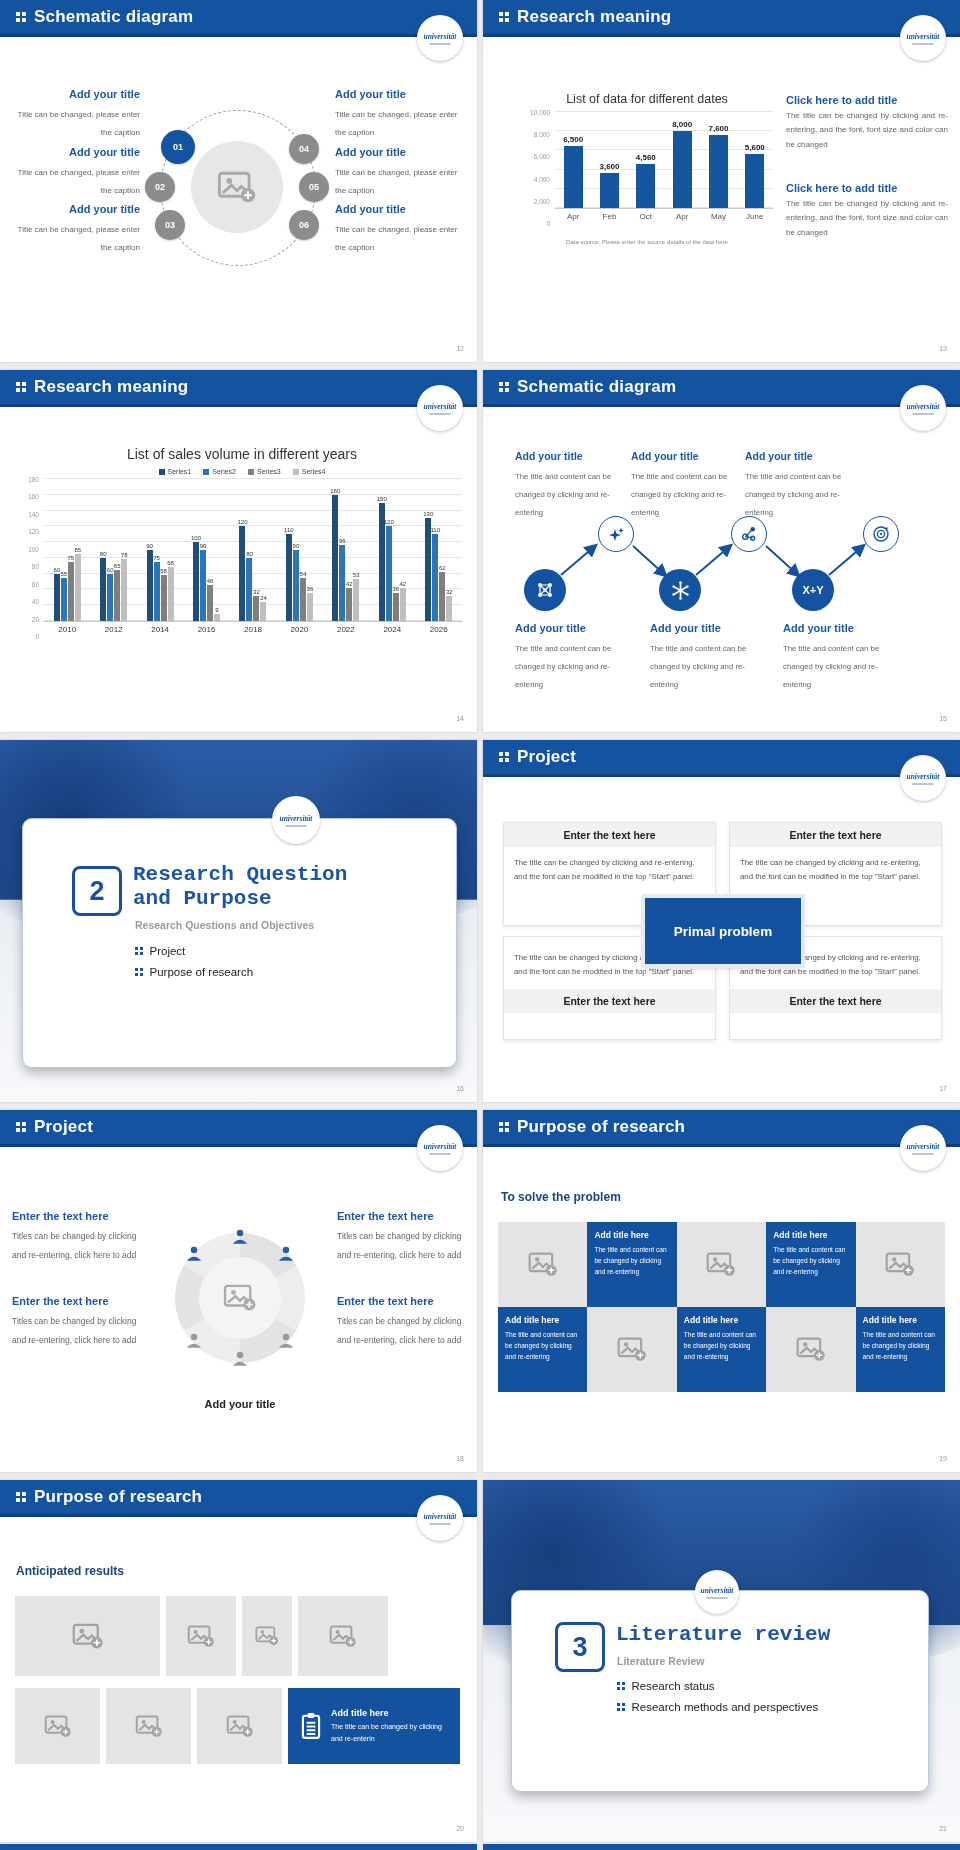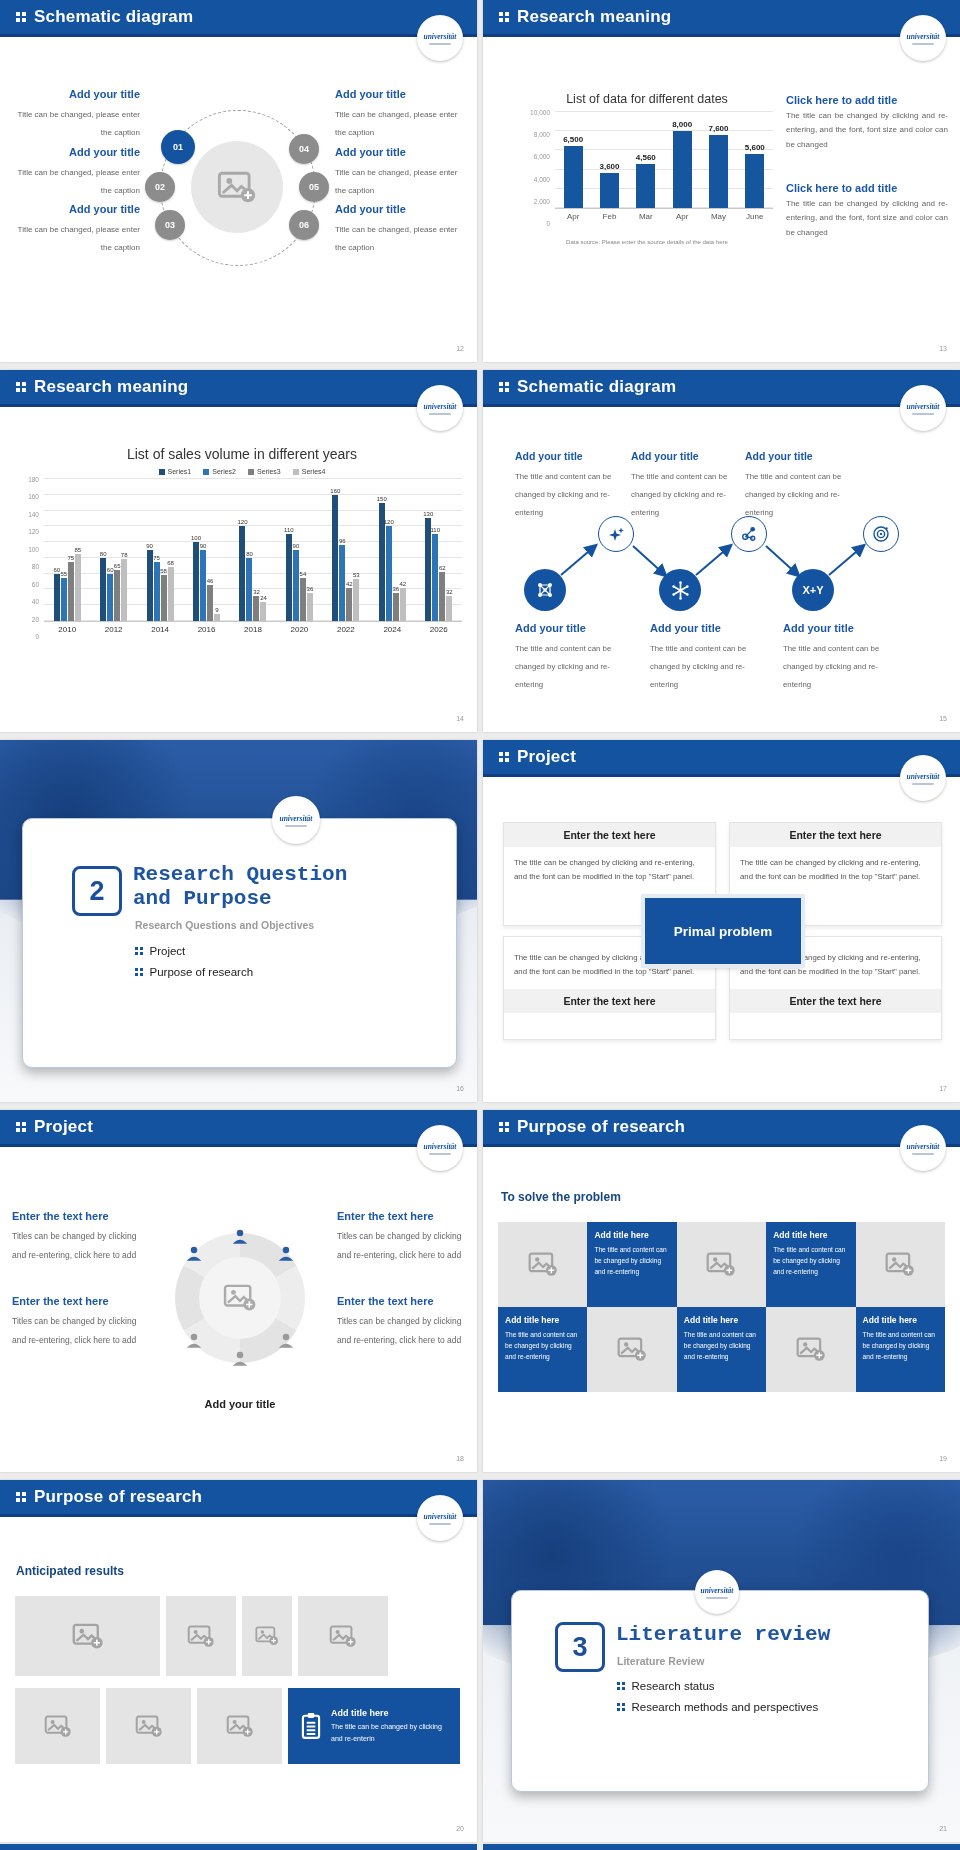--- a/index.html
+++ b/index.html
@@ -257,21 +257,21 @@
             <span class="xlab">Apr</span>
           </div>
           <div class="cell">
             <span class="vlab" style="bottom: calc(36% + 2px);">3,600</span>
             <div style="width: 19px; height: 36%; background: rgb(21, 86, 158);"></div>
             <span class="xlab">Feb</span>
           </div>
           <div class="cell">
             <span class="vlab" style="bottom: calc(45.6% + 2px);">4,560</span>
             <div style="width: 19px; height: 45.6%; background: rgb(21, 86, 158);"></div>
-            <span class="xlab">Mar</span>
+            <span class="xlab">Oct</span>
           </div>
           <div class="cell">
             <span class="vlab" style="bottom: calc(80% + 2px);">8,000</span>
             <div style="width: 19px; height: 80%; background: rgb(21, 86, 158);"></div>
             <span class="xlab">Apr</span>
           </div>
           <div class="cell">
             <span class="vlab" style="bottom: calc(76% + 2px);">7,600</span>
             <div style="width: 19px; height: 76%; background: rgb(21, 86, 158);"></div>
             <span class="xlab">May</span>

